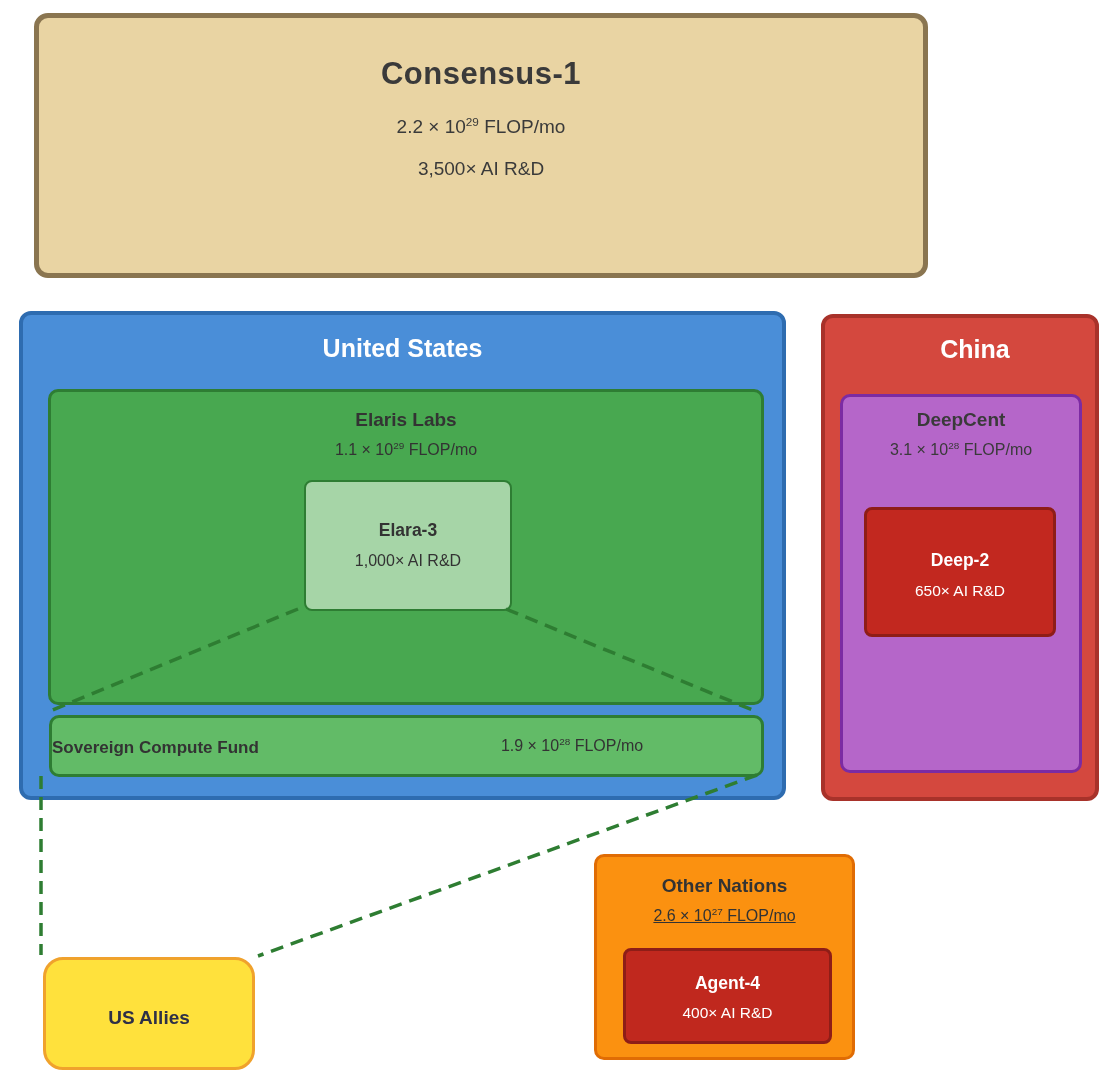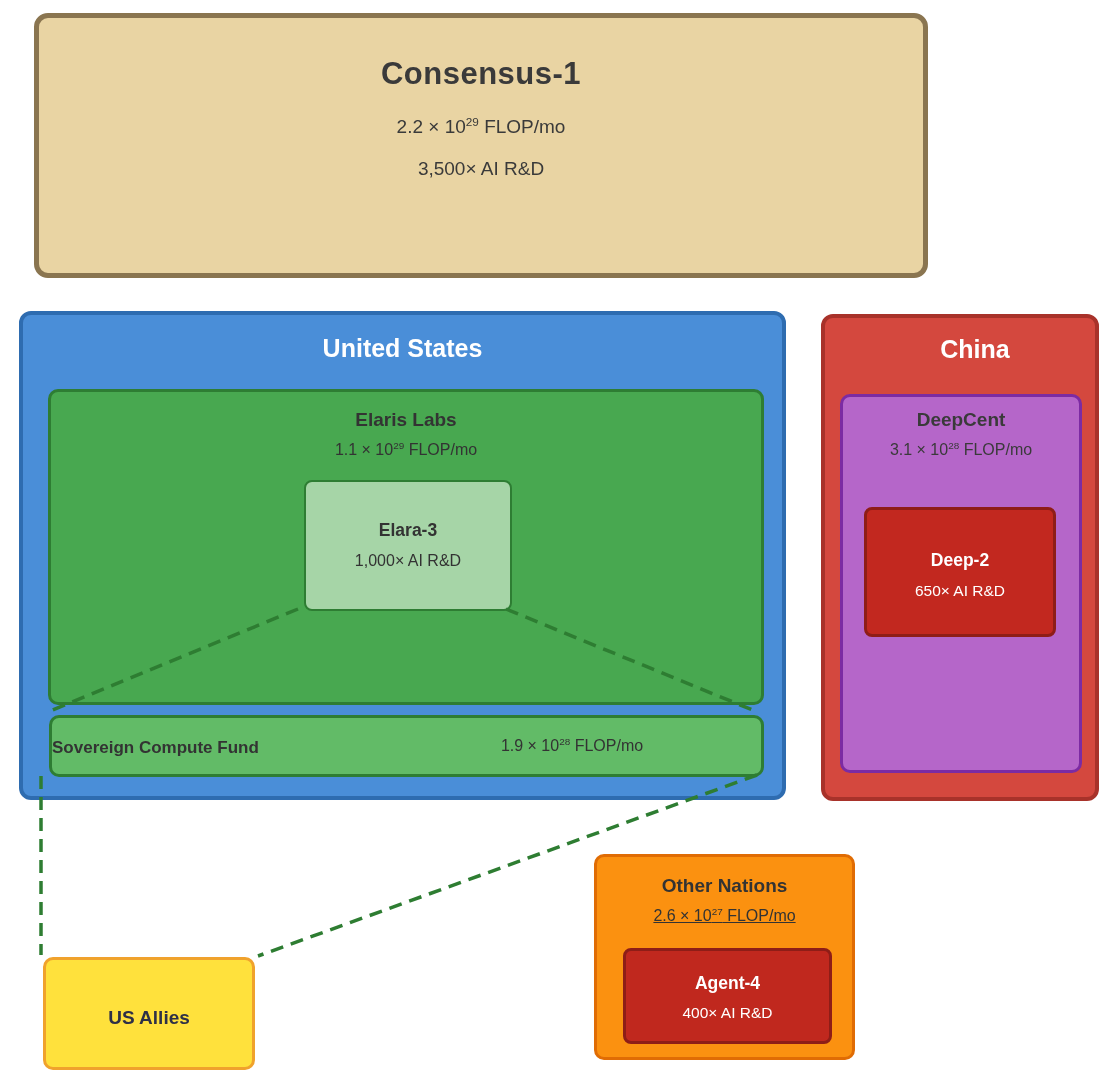--- a/index.html
+++ b/index.html
@@ -93,21 +93,21 @@
     left: 26px; top: 91px; width: 209px; height: 96px;
     background: #c0281e; border: 3px solid #8e1d17; border-radius: 8px;
     color: #ffffff;
   }
   #agent4 .title { top: 22px; font-size: 17.5px; font-weight: bold; }
   #agent4 .rnd   { top: 53px; font-size: 15.5px; }
 
   
   #allies {
     left: 43px; top: 957px; width: 212px; height: 113px;
-    background: #ffe13c; border: 3px solid #f0a22c; border-radius: 10px;
+    background: #ffe13c; border: 3px solid #f0a22c; border-radius: 20px;
     color: #2e3047;
   }
   #allies .title { top: 47px; font-size: 19px; font-weight: bold; }
 
   
   sup { font-size: 62%; line-height: 0; }
 
   
   #connectors {
     position: absolute; left: 0; top: 0; width: 1114px; height: 1074px;

